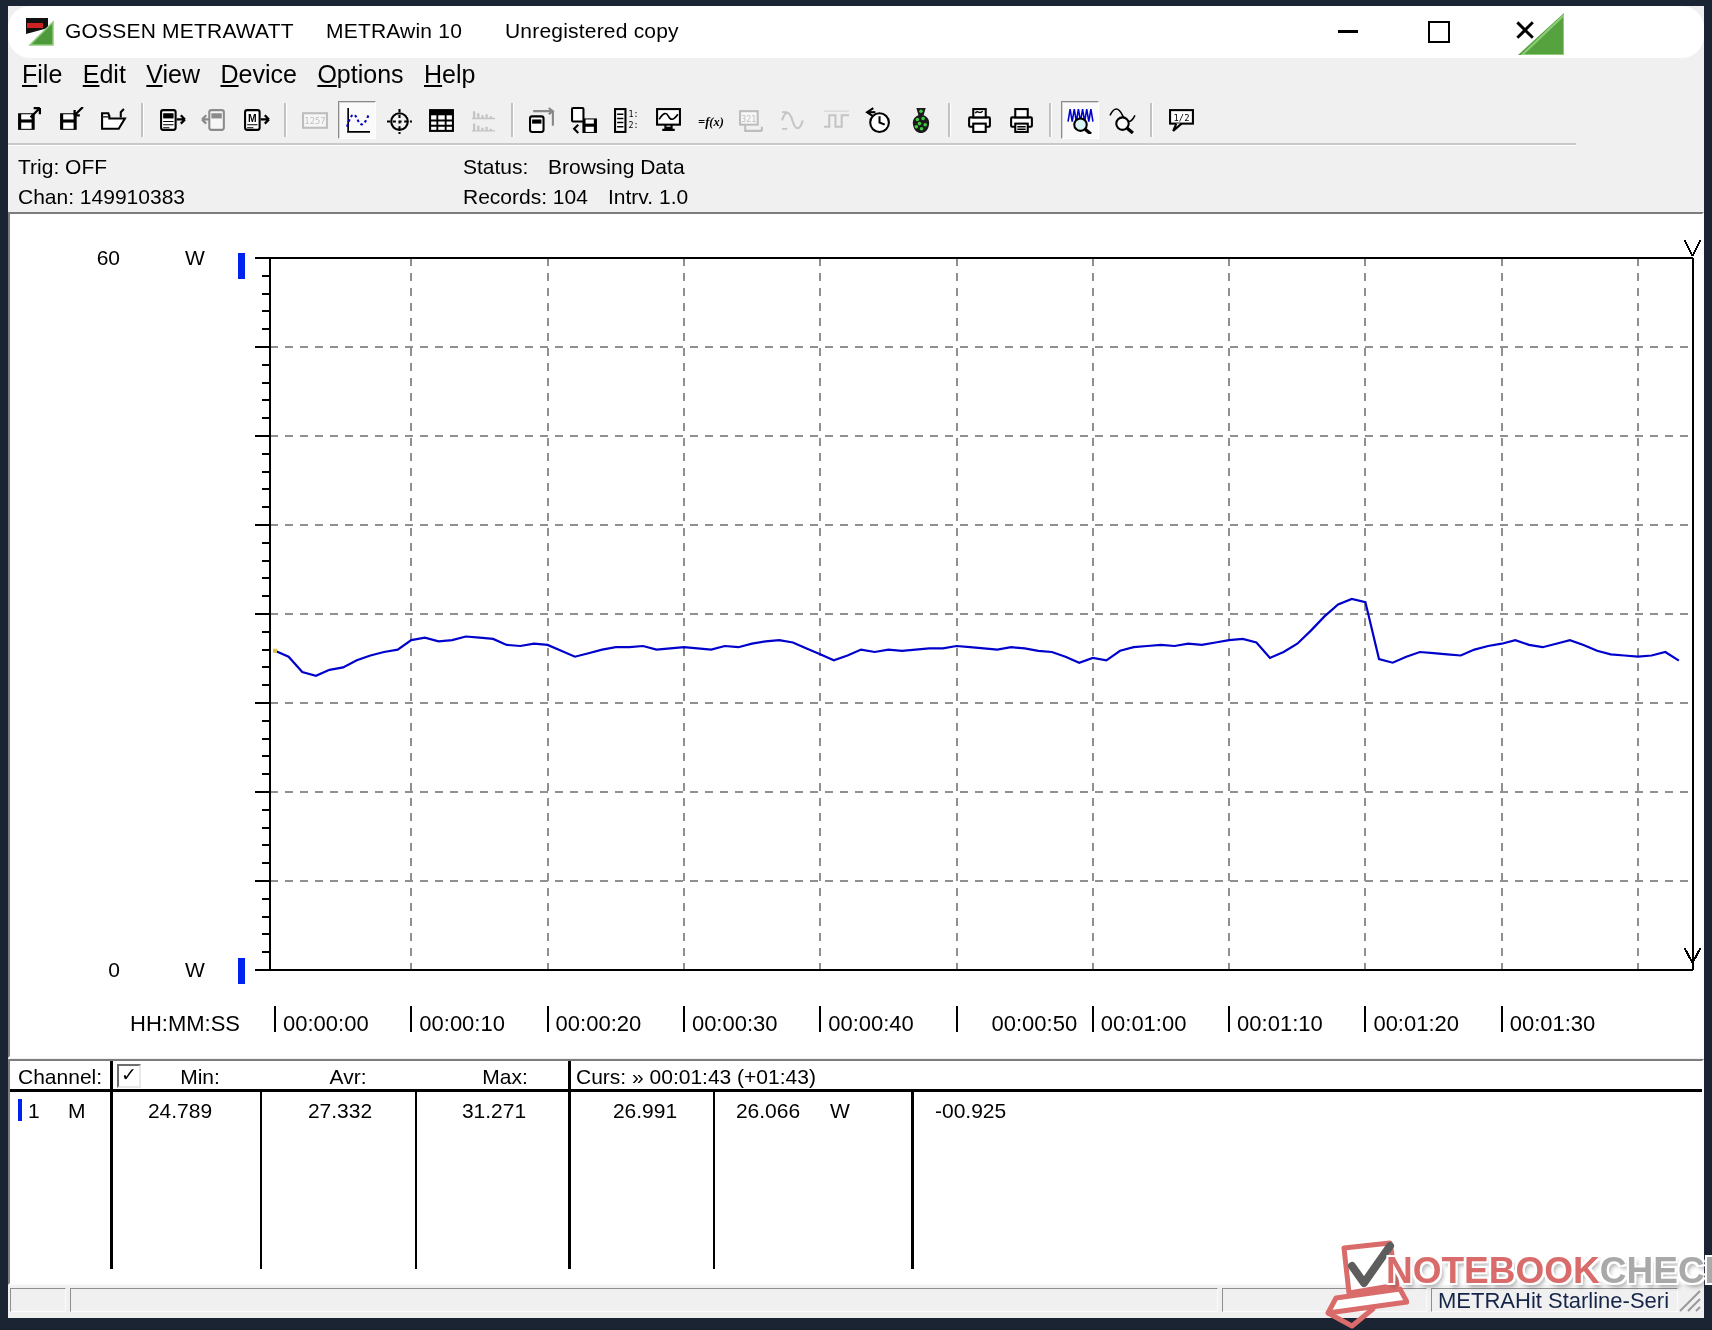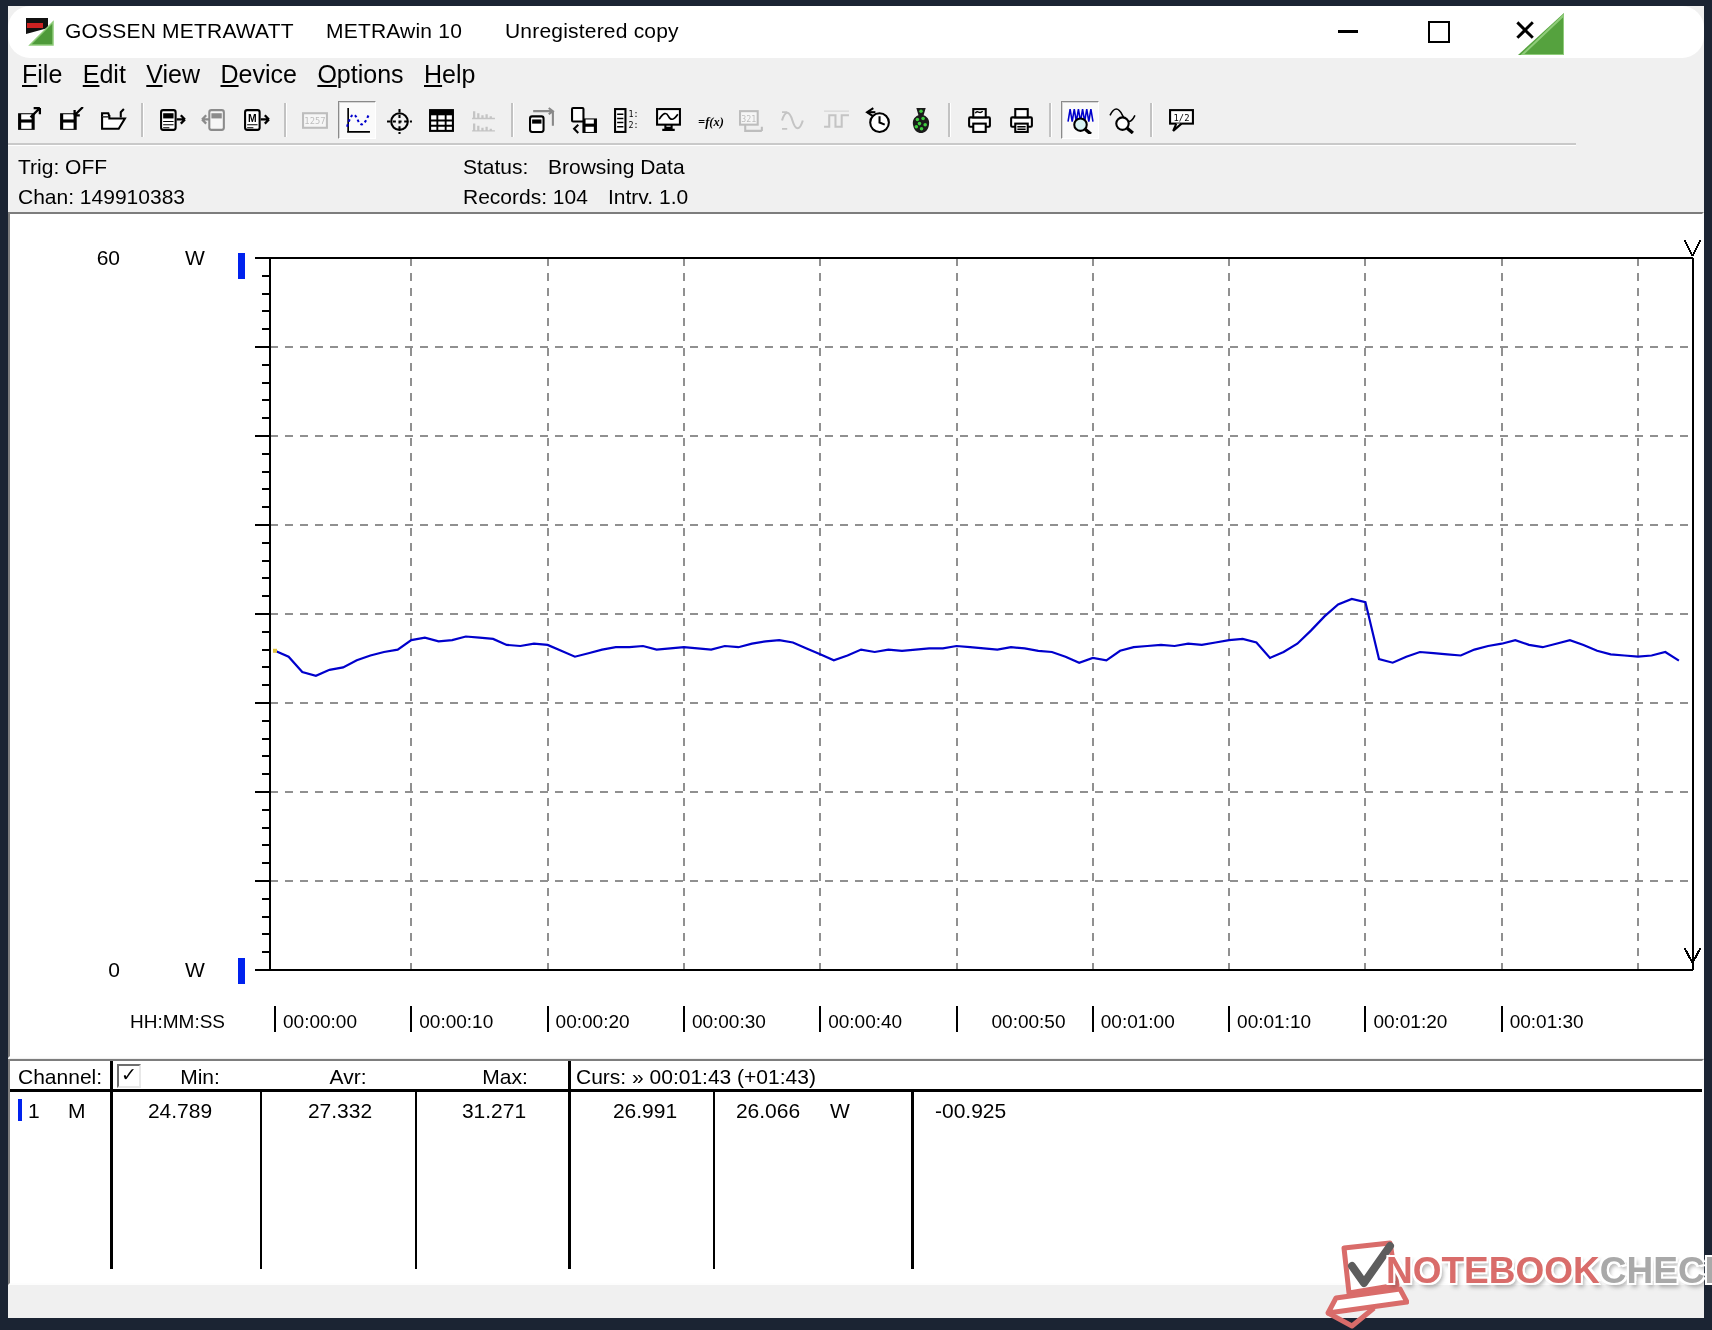--- a/index.html
+++ b/index.html
@@ -33,21 +33,21 @@
   .tb-triangle{position:absolute;right:140px;top:7px;}
   
   .inforow{position:absolute;left:0;top:139px;width:1568px;height:67px;background:#f0f0f0;
            border-top:1px solid #fff;box-shadow:0 -2px 0 #c9c9c9;font-size:21px;}
   .inforow span{position:absolute;white-space:pre;}
   
   .chart-panel{position:absolute;left:0;top:206px;width:1696px;height:846px;background:#fff;
                border:2px solid;border-color:#7d7d7d #fdfdfd #fdfdfd #7d7d7d;box-sizing:border-box;}
   .chart-abs{position:absolute;font-size:21px;}
   .axis-marker{position:absolute;width:7px;height:26px;background:#0022ee;}
-  .xlabel{position:absolute;font-size:19px;white-space:pre;}
+  .xlabel{position:absolute;font-size:22px;white-space:pre;}
   
   .stats-panel{position:absolute;left:0;top:1053px;width:1696px;height:226px;background:#fff;
                border:2px solid;border-color:#7d7d7d #fdfdfd #fdfdfd #7d7d7d;box-sizing:border-box;}
   .stats-panel span{position:absolute;font-size:21px;white-space:pre;}
   .vline{position:absolute;background:#000;}
   .hline{position:absolute;background:#000;}
   .chk{position:absolute;left:107px;top:3px;width:20px;height:20px;background:#fff;
        border:2px solid;border-color:#6e6e6e #e8e8e8 #e8e8e8 #6e6e6e;font-size:19px;line-height:18px;
        text-align:center;font-weight:bold;}
   .chbar{position:absolute;left:8px;top:38px;width:4px;height:22px;background:#0022ee;}
@@ -434,20 +434,29 @@
     <span style="left:58px;top:38px">M</span>
     <span style="left:130px;top:38px;width:80px;text-align:center">24.789</span>
     <span style="left:290px;top:38px;width:80px;text-align:center">27.332</span>
     <span style="left:444px;top:38px;width:80px;text-align:center">31.271</span>
     <span style="left:595px;top:38px;width:80px;text-align:center">26.991</span>
     <span style="left:718px;top:38px;width:80px;text-align:center">26.066</span>
     <span style="left:820px;top:38px">W</span>
     <span style="left:925px;top:38px">-00.925</span>
   </div>
 
+  <div class="statusbar">
+    <div class="sbcell" style="left:2px;width:56px"></div>
+    <div class="sbcell" style="left:62px;width:1148px"></div>
+    <div class="sbcell" style="left:1214px;width:205px"></div>
+    <div class="sbcell" style="left:1423px;width:247px">METRAHit Starline-Seri</div>
+    <svg class="grip" viewBox="0 0 26 24">
+      <path d="M24 2 L4 22 M24 10 L12 22 M24 18 L20 22" stroke="#9a9a9a" stroke-width="2" fill="none"></path>
+    </svg>
+  </div>
 
   <div class="watermark">
     <svg width="95" height="95" style="position:absolute;left:0;top:4px" viewBox="0 0 95 95">
       <path d="M30 10 L76 5 L83 47 L35 55 Z" fill="#fff" stroke="#d96c6a" stroke-width="5" stroke-linejoin="round"></path>
       <path d="M22 60 L86 51 L93 64 L14 75 Z" fill="#fff" stroke="#d96c6a" stroke-width="5" stroke-linejoin="round"></path>
       <path d="M38 28 L50 45 L76 8" fill="none" stroke="#5d5d5d" stroke-width="8" stroke-linecap="round" stroke-linejoin="round"></path>
       <path d="M14 75 L38 88 L60 70" fill="none" stroke="#d96c6a" stroke-width="5" stroke-linejoin="round"></path>
     </svg>
     <div class="wm-text">
       <span style="color:#d96c6a">NOTEBOOK</span><span style="color:#a9a9a9">CHECK</span>

